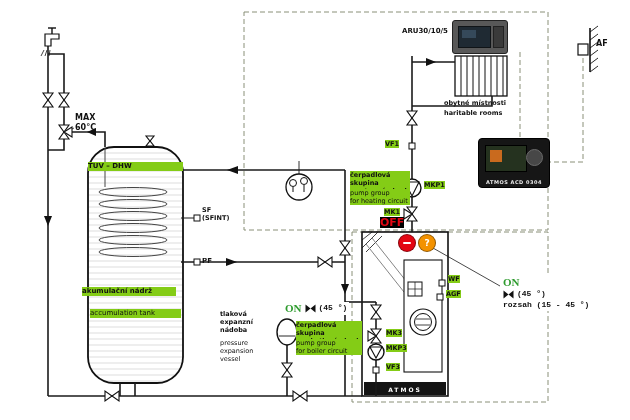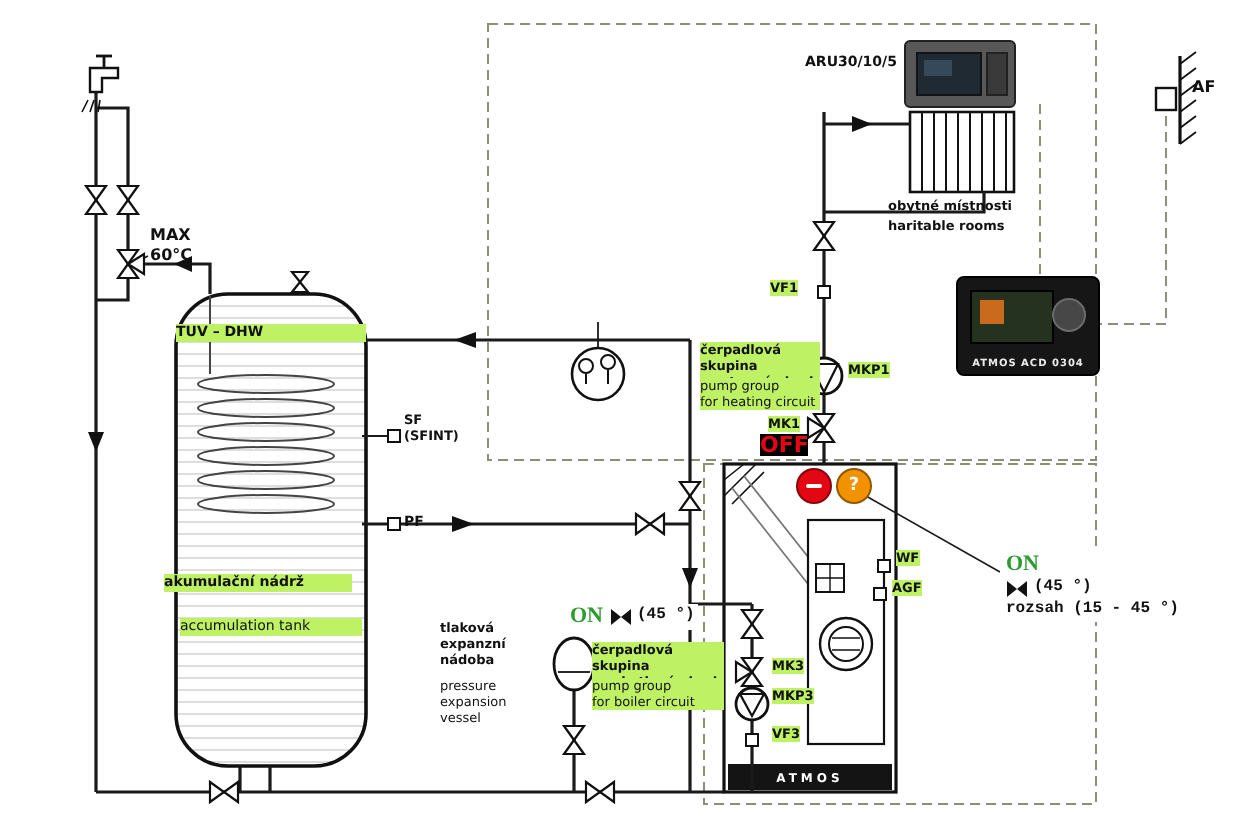--- a/index.html
+++ b/index.html
@@ -8,24 +8,24 @@
   }
   html,body{margin:0;padding:0;background:#fff;}
   .stage{position:relative;width:630px;height:420px;background:#fff;overflow:hidden;
          font-family:"DejaVu Sans",sans-serif;}
   svg.diagram{position:absolute;left:0;top:0;}
   .dash{stroke:var(--dash);stroke-width:1;stroke-dasharray:5 3;fill:none;}
   .pipe{stroke:var(--pipe);stroke-width:1.6;fill:none;}
   .lbl{position:absolute;font:7px/1.25 "DejaVu Sans",sans-serif;color:#111;white-space:pre-line;}
   .b{font-weight:bold;}
   .c{text-align:left;}
-  .r{text-align:center;}
+  .r{text-align:left;}
   .f65{font-size:6.5px;}
   .f8{font-size:8px;}
-  .chip{background:#bef264;}
+  .chip{background:#84cc16;}
   .off-text{position:absolute;color:var(--off_red);font-weight:bold;font-size:11px;
             font-family:"DejaVu Sans",sans-serif;background:#000000;line-height:1;}
   .on-row{position:absolute;display:flex;align-items:center;gap:3px;background:#fff;padding:1px 2px;}
   .on-block{position:absolute;display:flex;flex-direction:column;gap:2px;background:#fff;padding:1px 3px;}
   .on-text{color:var(--on_green);font-weight:bold;font-size:11px;line-height:1;
            font-family:Liberation Serif, serif;}
   .angle-row{display:flex;align-items:center;gap:3px;}
   .angle-text,.range-text{font-weight:bold;font-size:8px;color:#111;line-height:1.1;
            font-family:Liberation Mono, monospace;}
   .valve-ico{fill:#111;}

